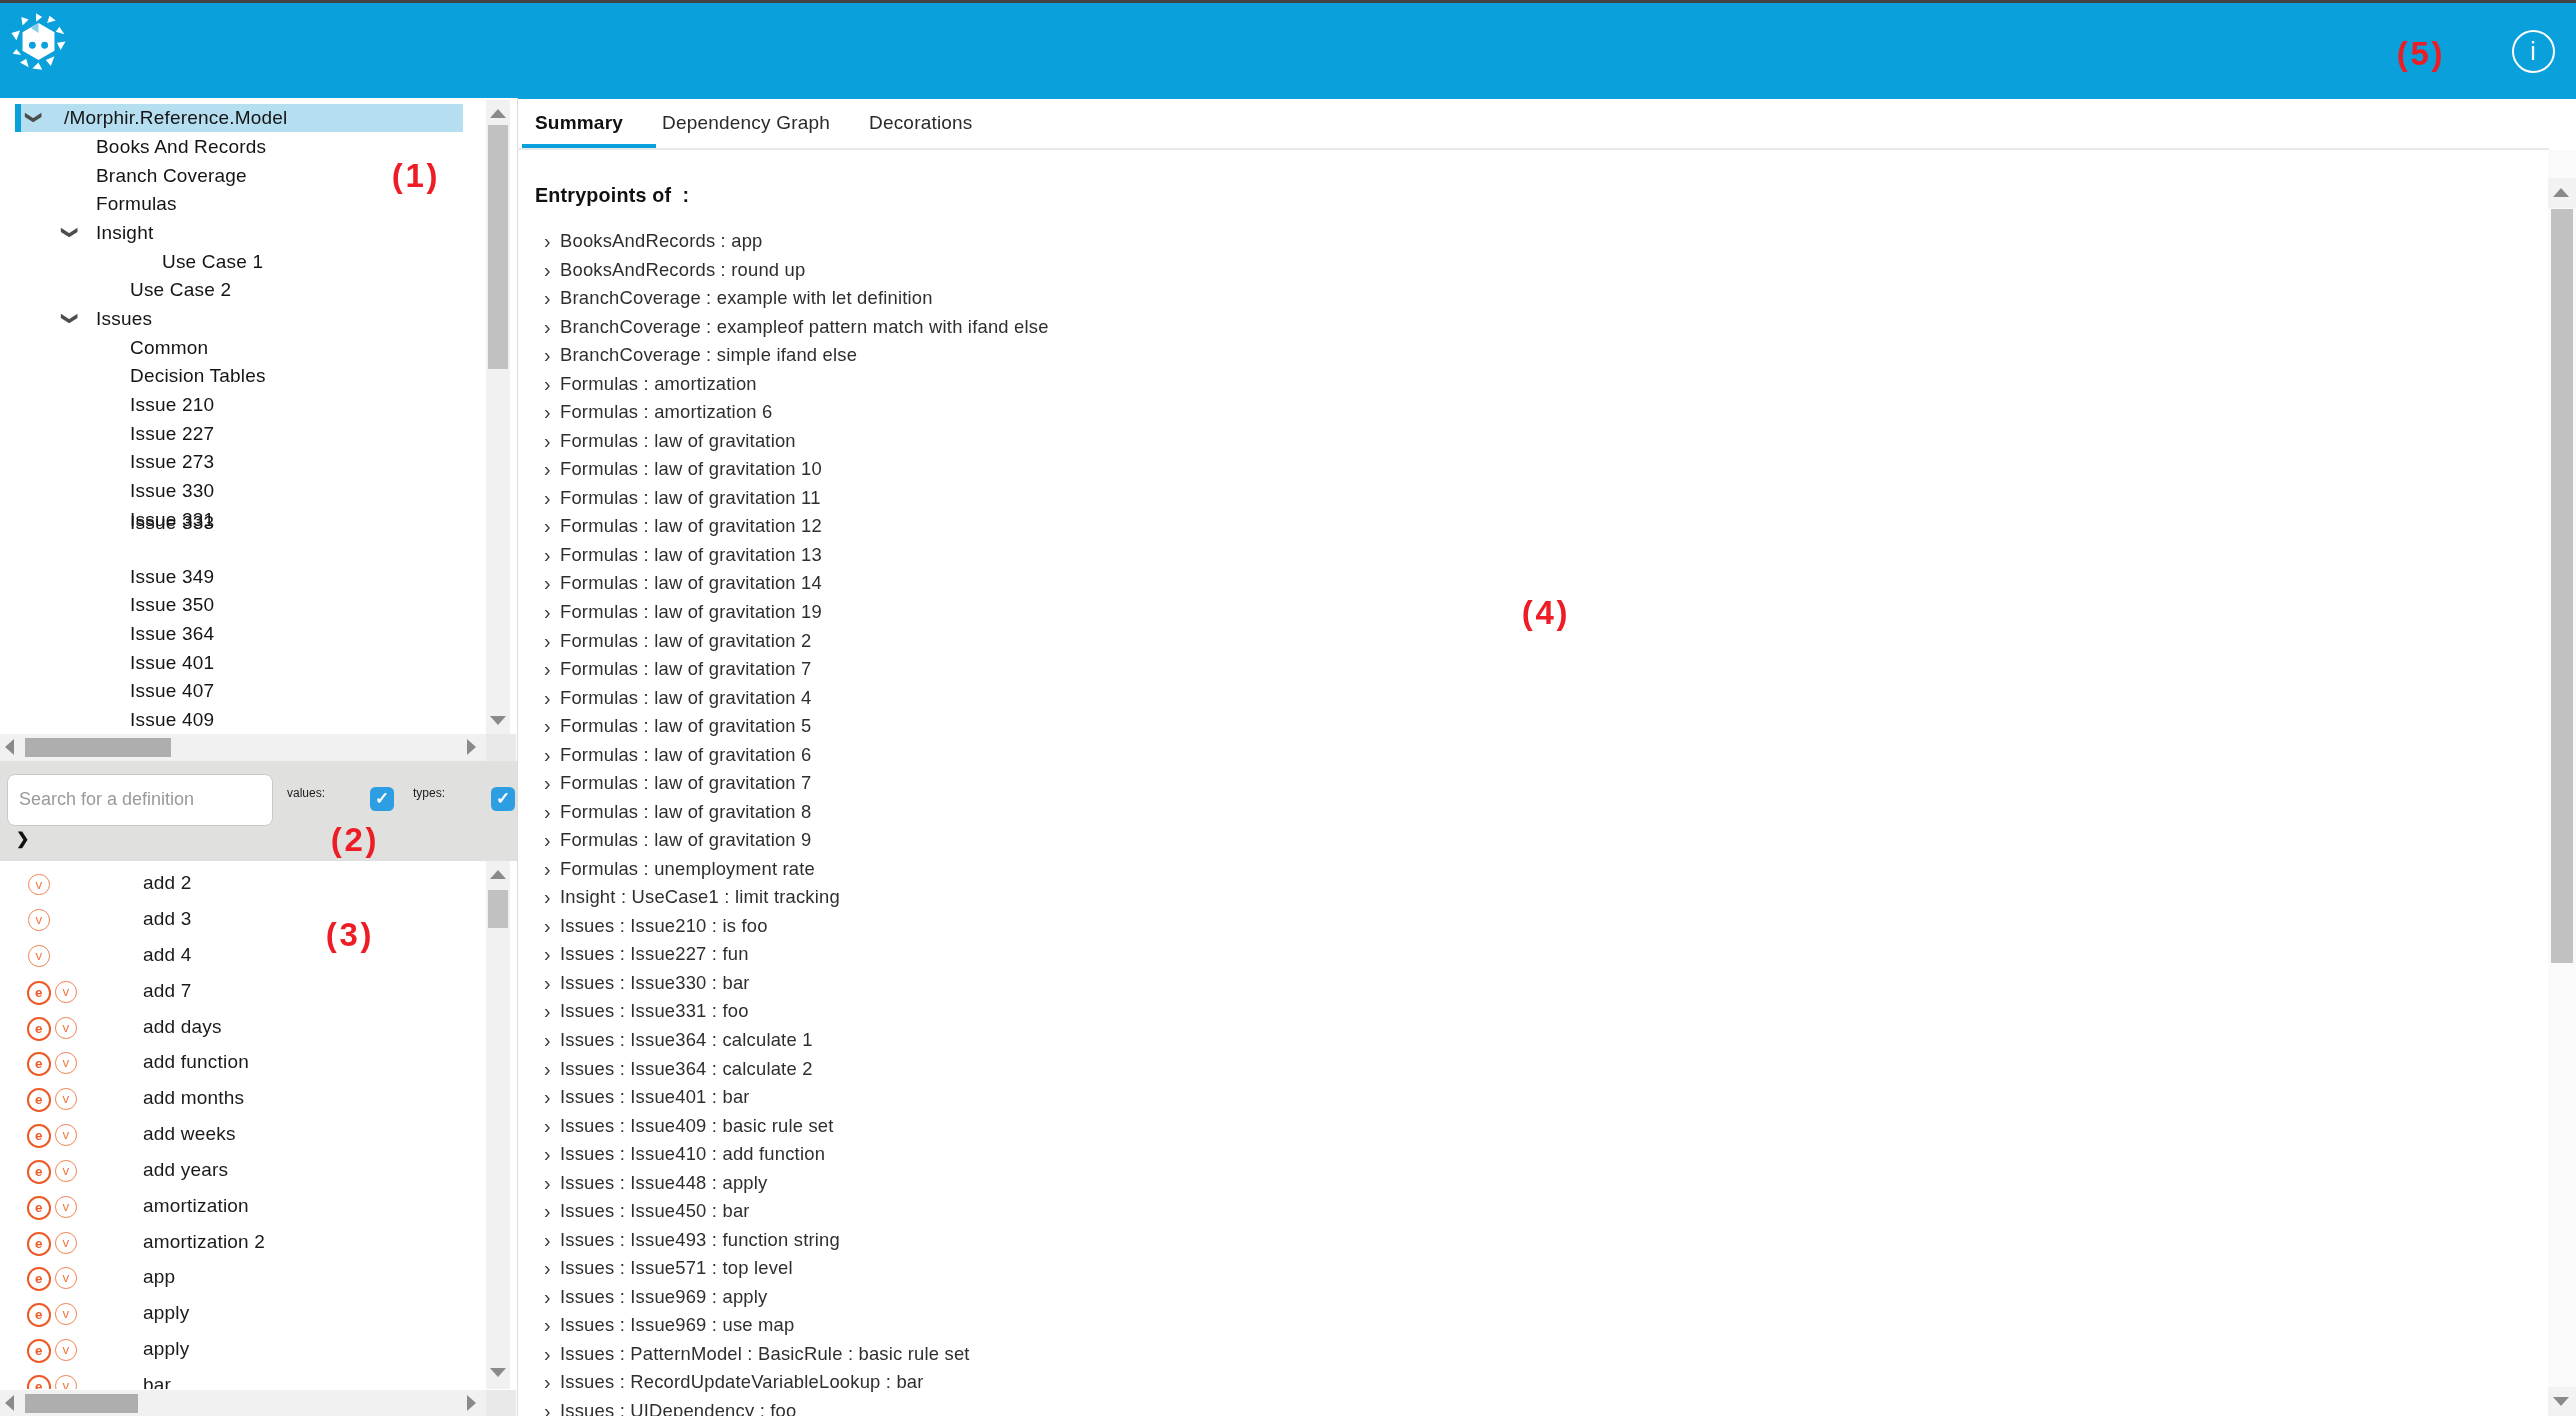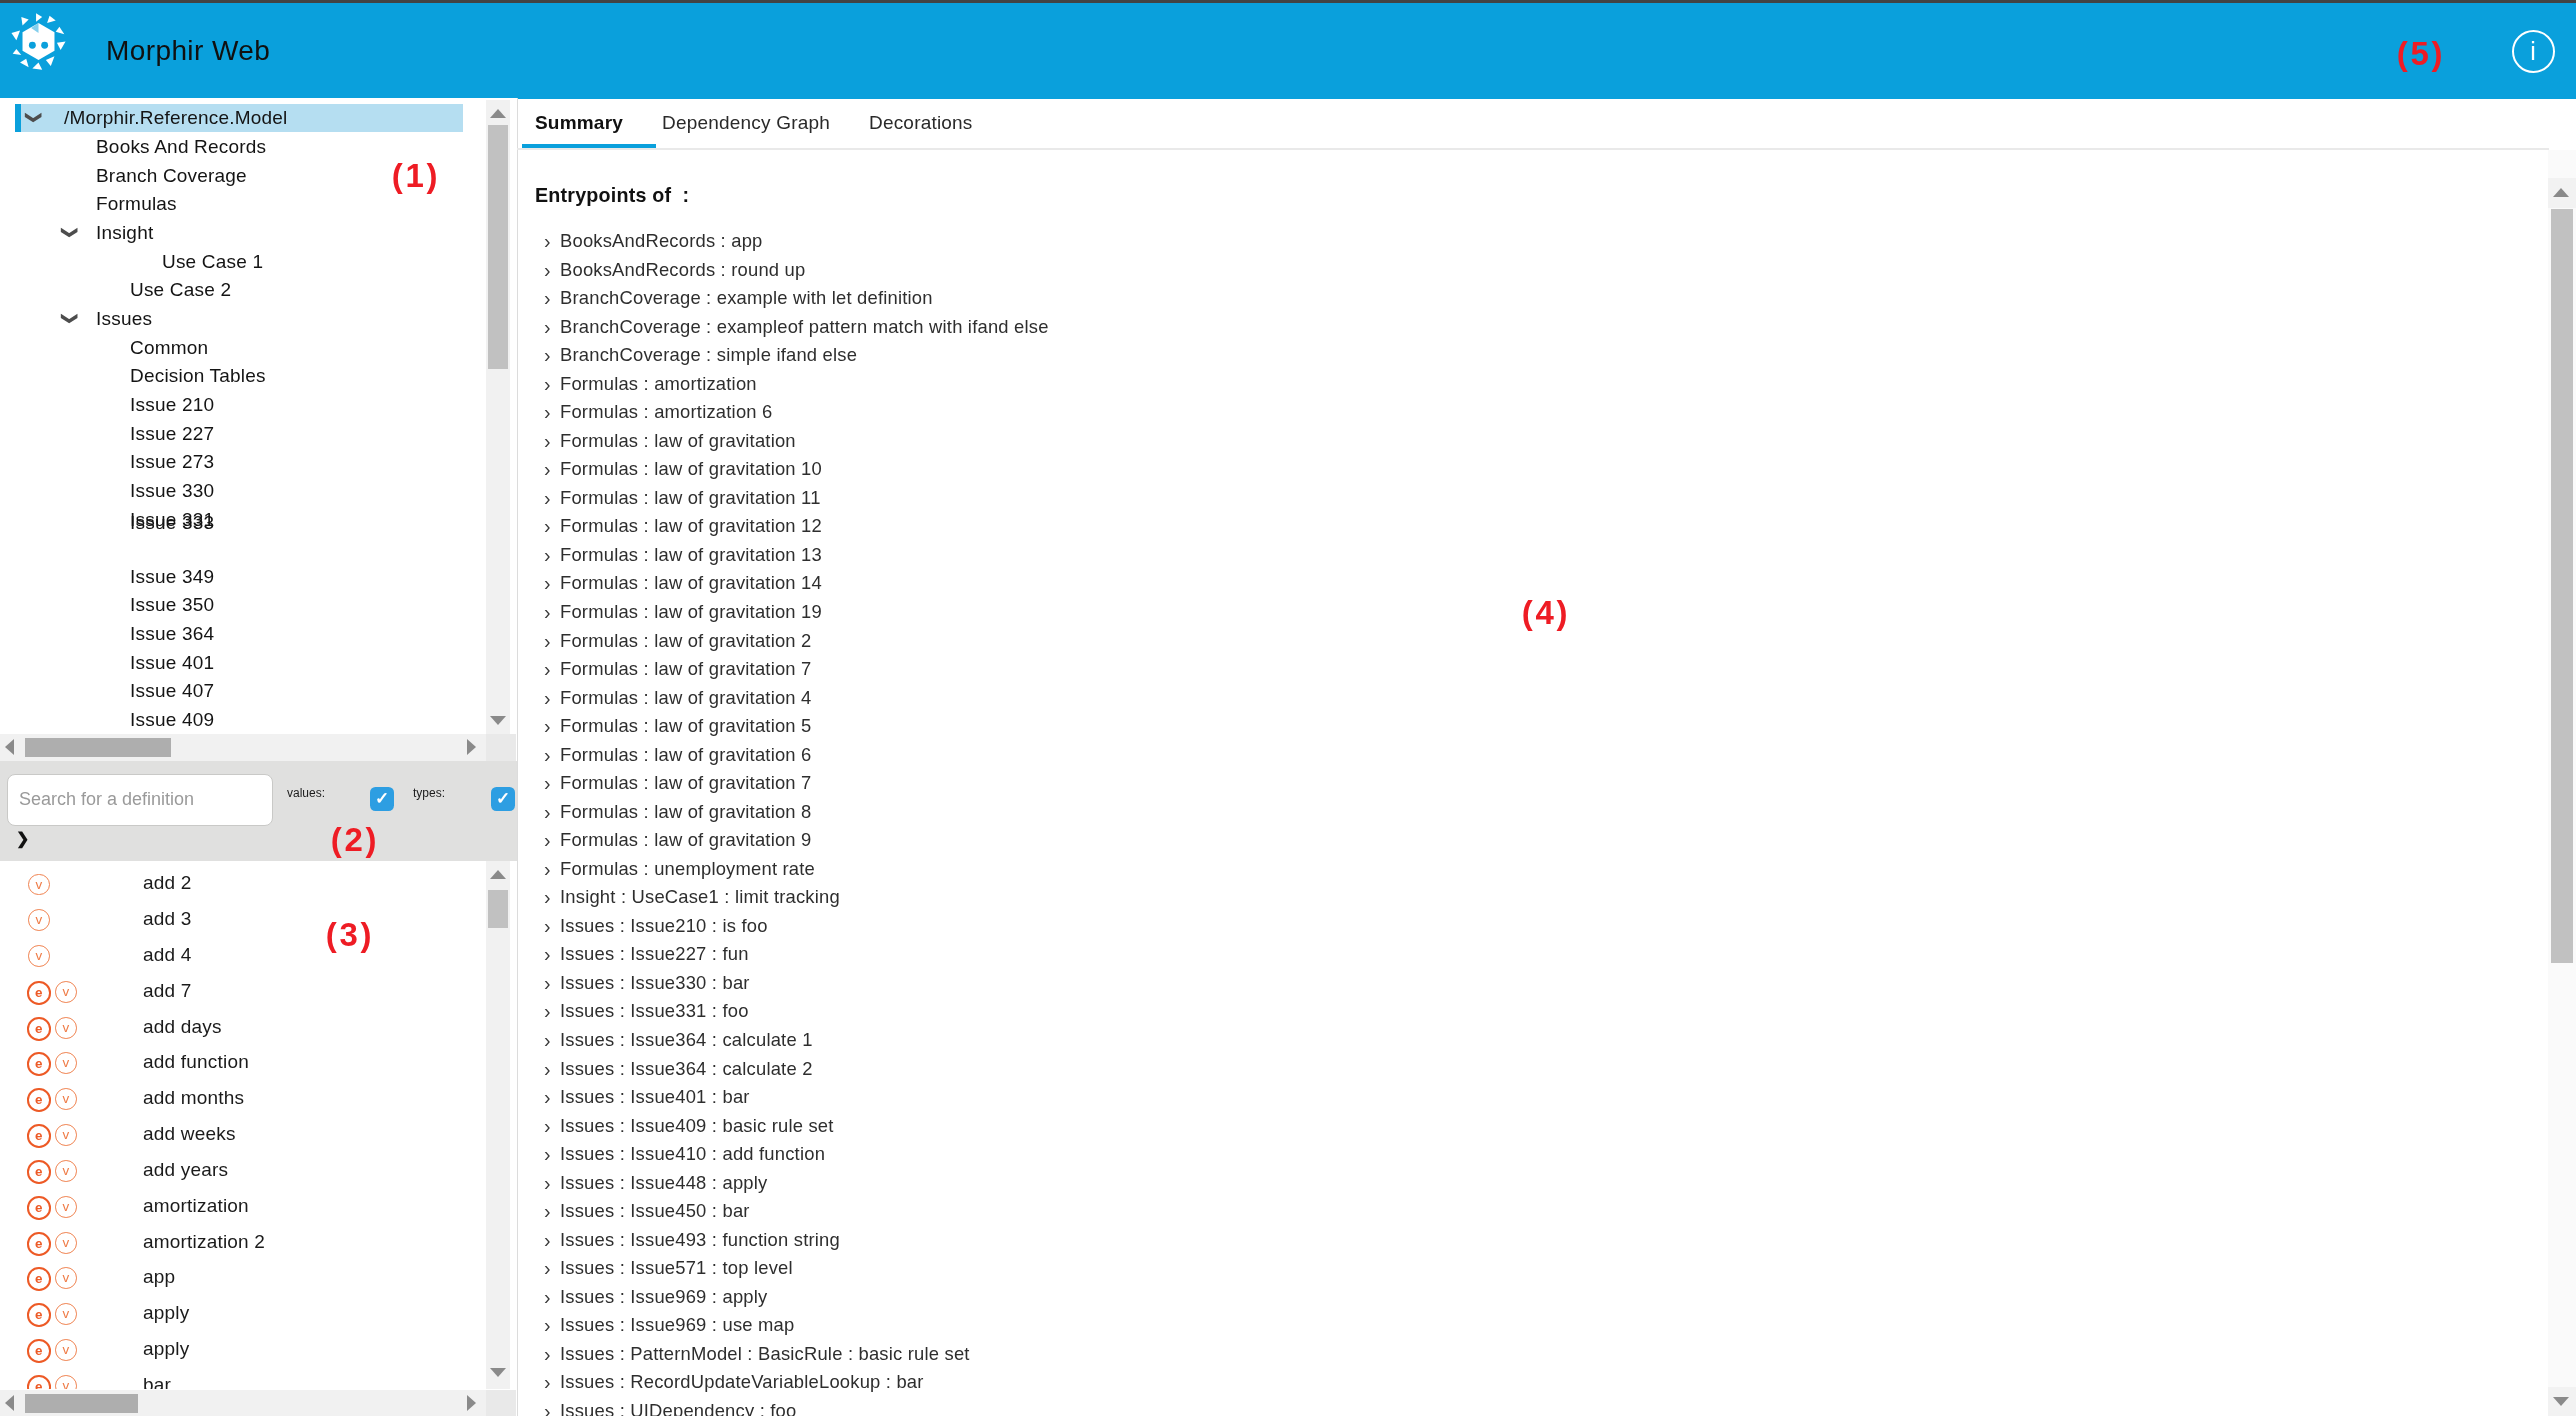--- a/index.html
+++ b/index.html
@@ -103,21 +103,20 @@
         <path d="M24 41 L27 47 L19 46 Z"></path>
       <path d="M14 38 L16 45 L9 41 Z"></path>
         <path d="M6 30 L10 35 L3 34 Z"></path>
       <path d="M2 17 L9 15 L6 23 Z"></path>
         <path d="M10 4 L16 6 L11 11 Z"></path>
     </g>
     <circle cx="19" cy="27" r="2.8" fill="#0aa0dc"></circle>
     <circle cx="29" cy="27" r="2.8" fill="#0aa0dc"></circle>
     <path d="M24 9 L24 17 L18 13 Z" fill="#0aa0dc" opacity="0.5"></path>
   </svg>
-  <div class="abs" id="app-title">Morphir Web</div>
   <div class="abs" id="info-icon">i</div>
 </div>
 
 <div class="abs annot" style="left:416px;top:176px;">(1)</div>
 <div class="abs annot" style="left:355px;top:840px;">(2)</div>
 <div class="abs annot" style="left:350px;top:935px;">(3)</div>
 <div class="abs annot" style="left:1546px;top:613px;">(4)</div>
 <div class="abs annot" style="left:2421px;top:54px;">(5)</div>
 
 <div class="abs" id="sidebar-divider"></div>

